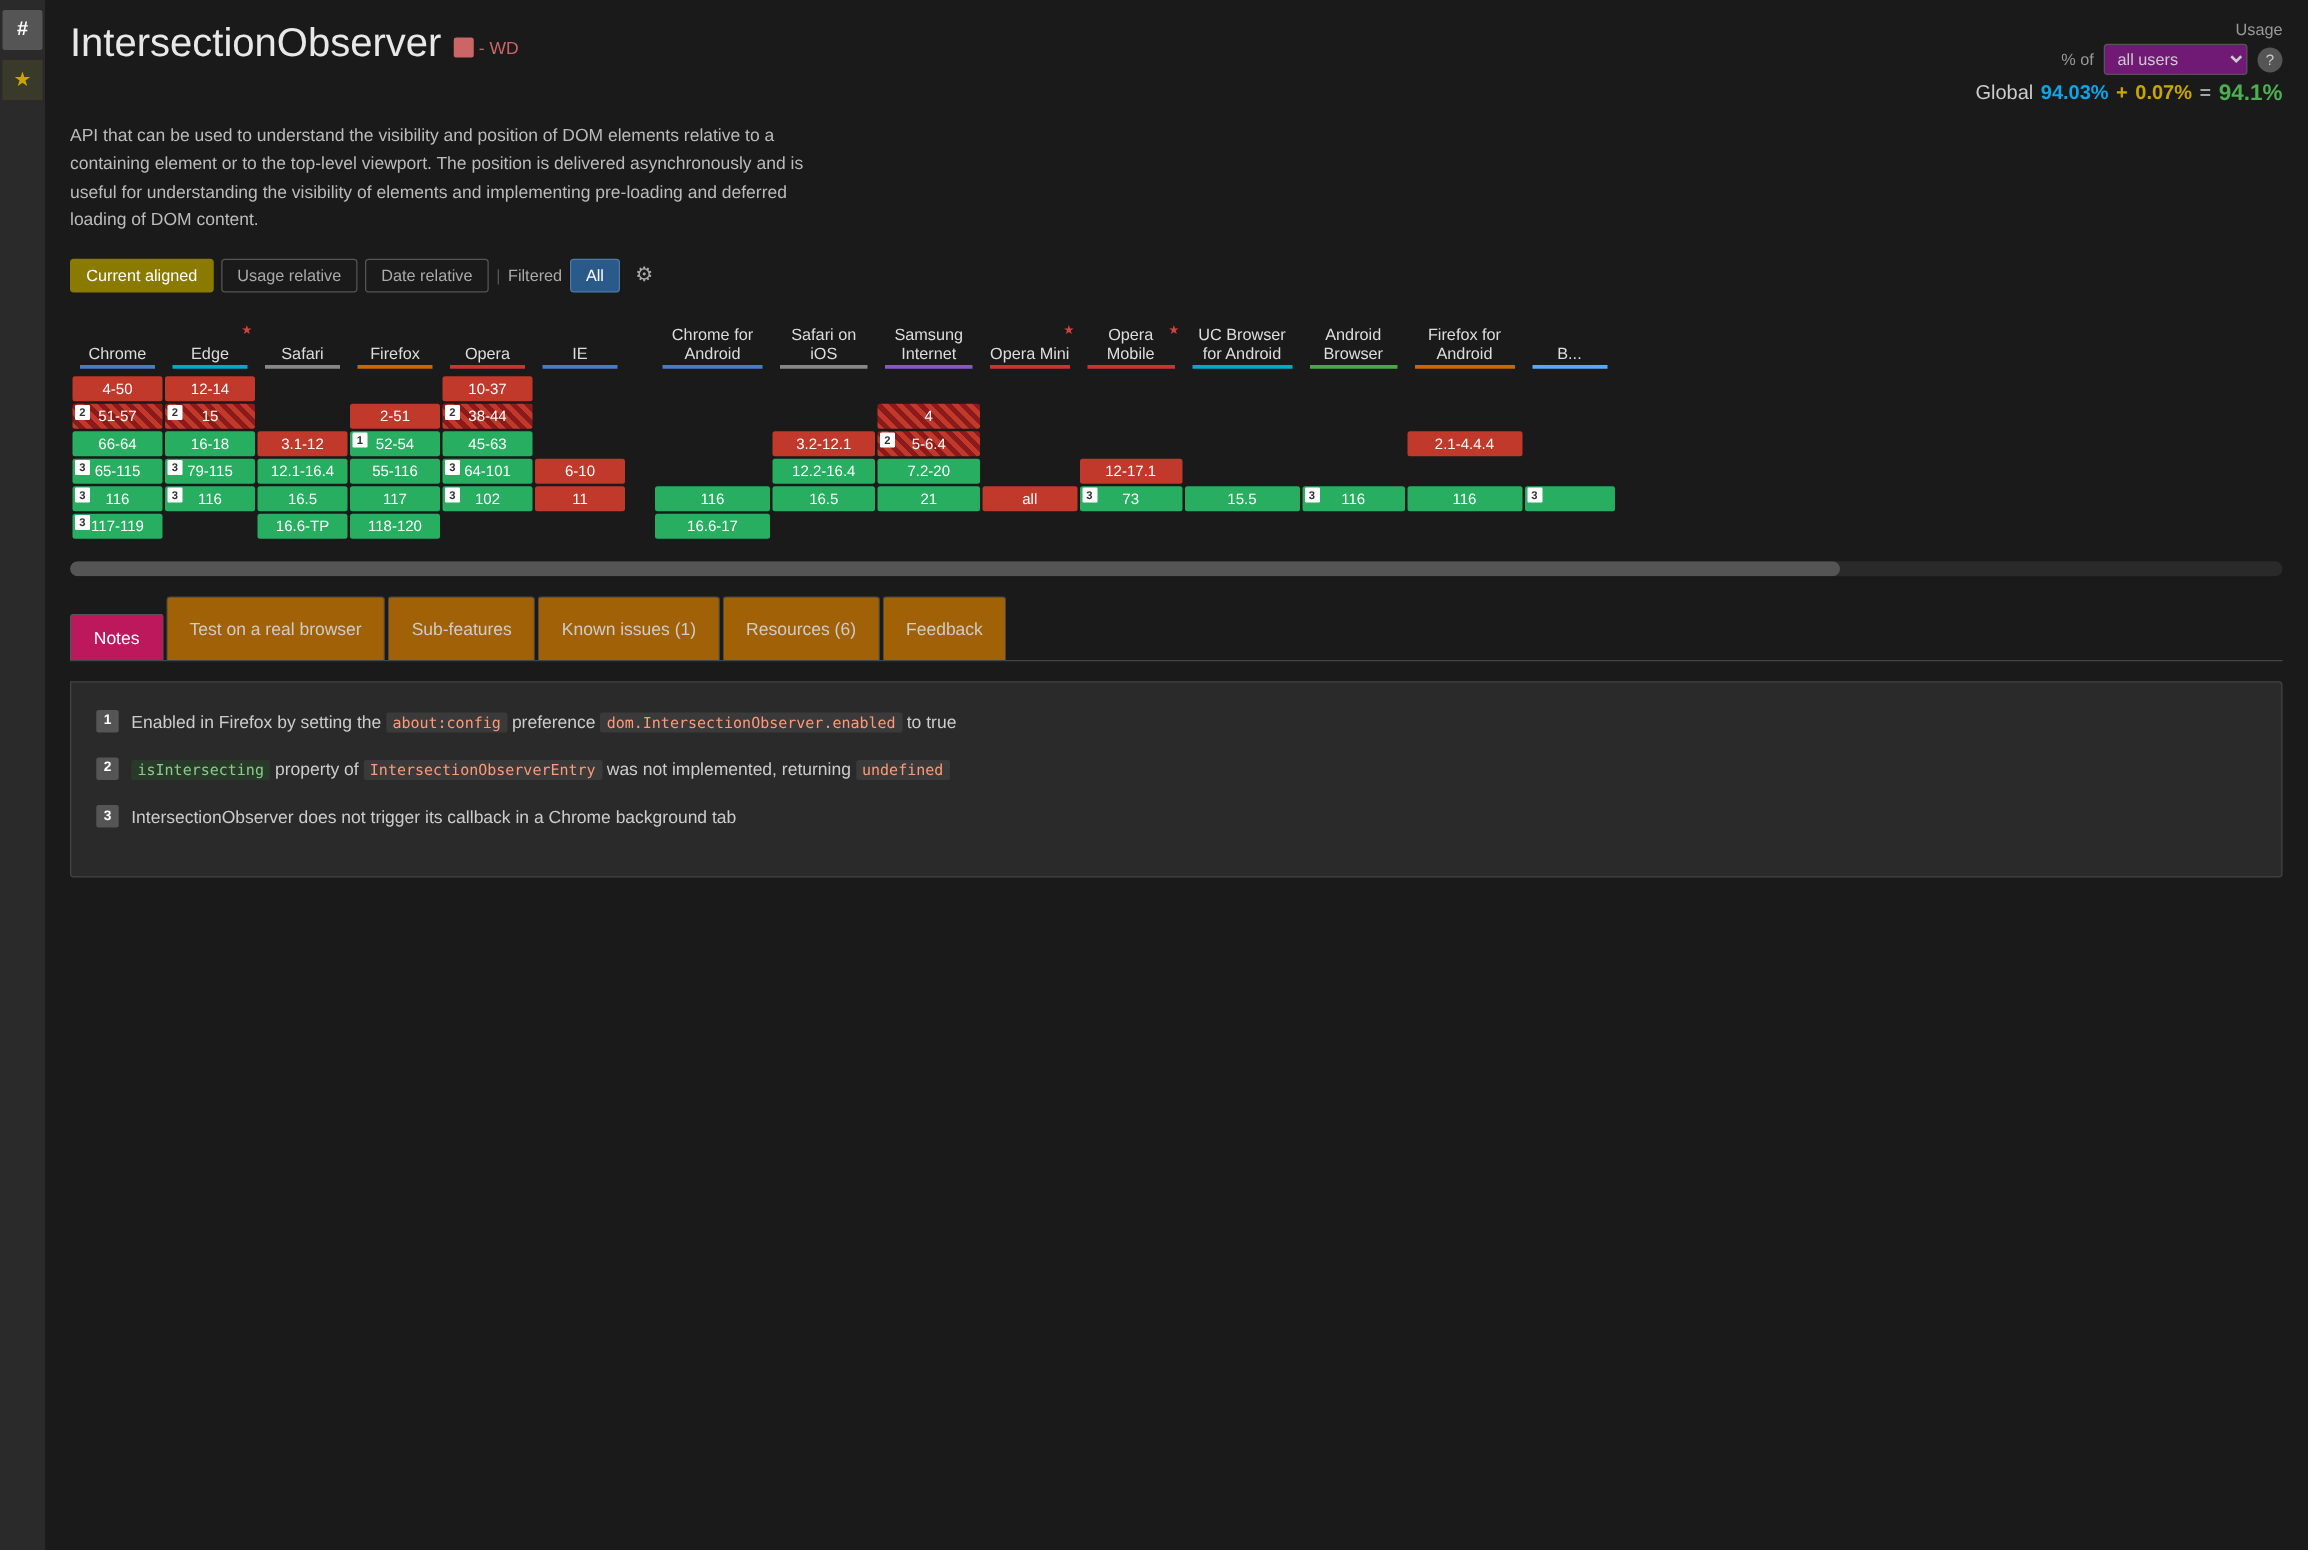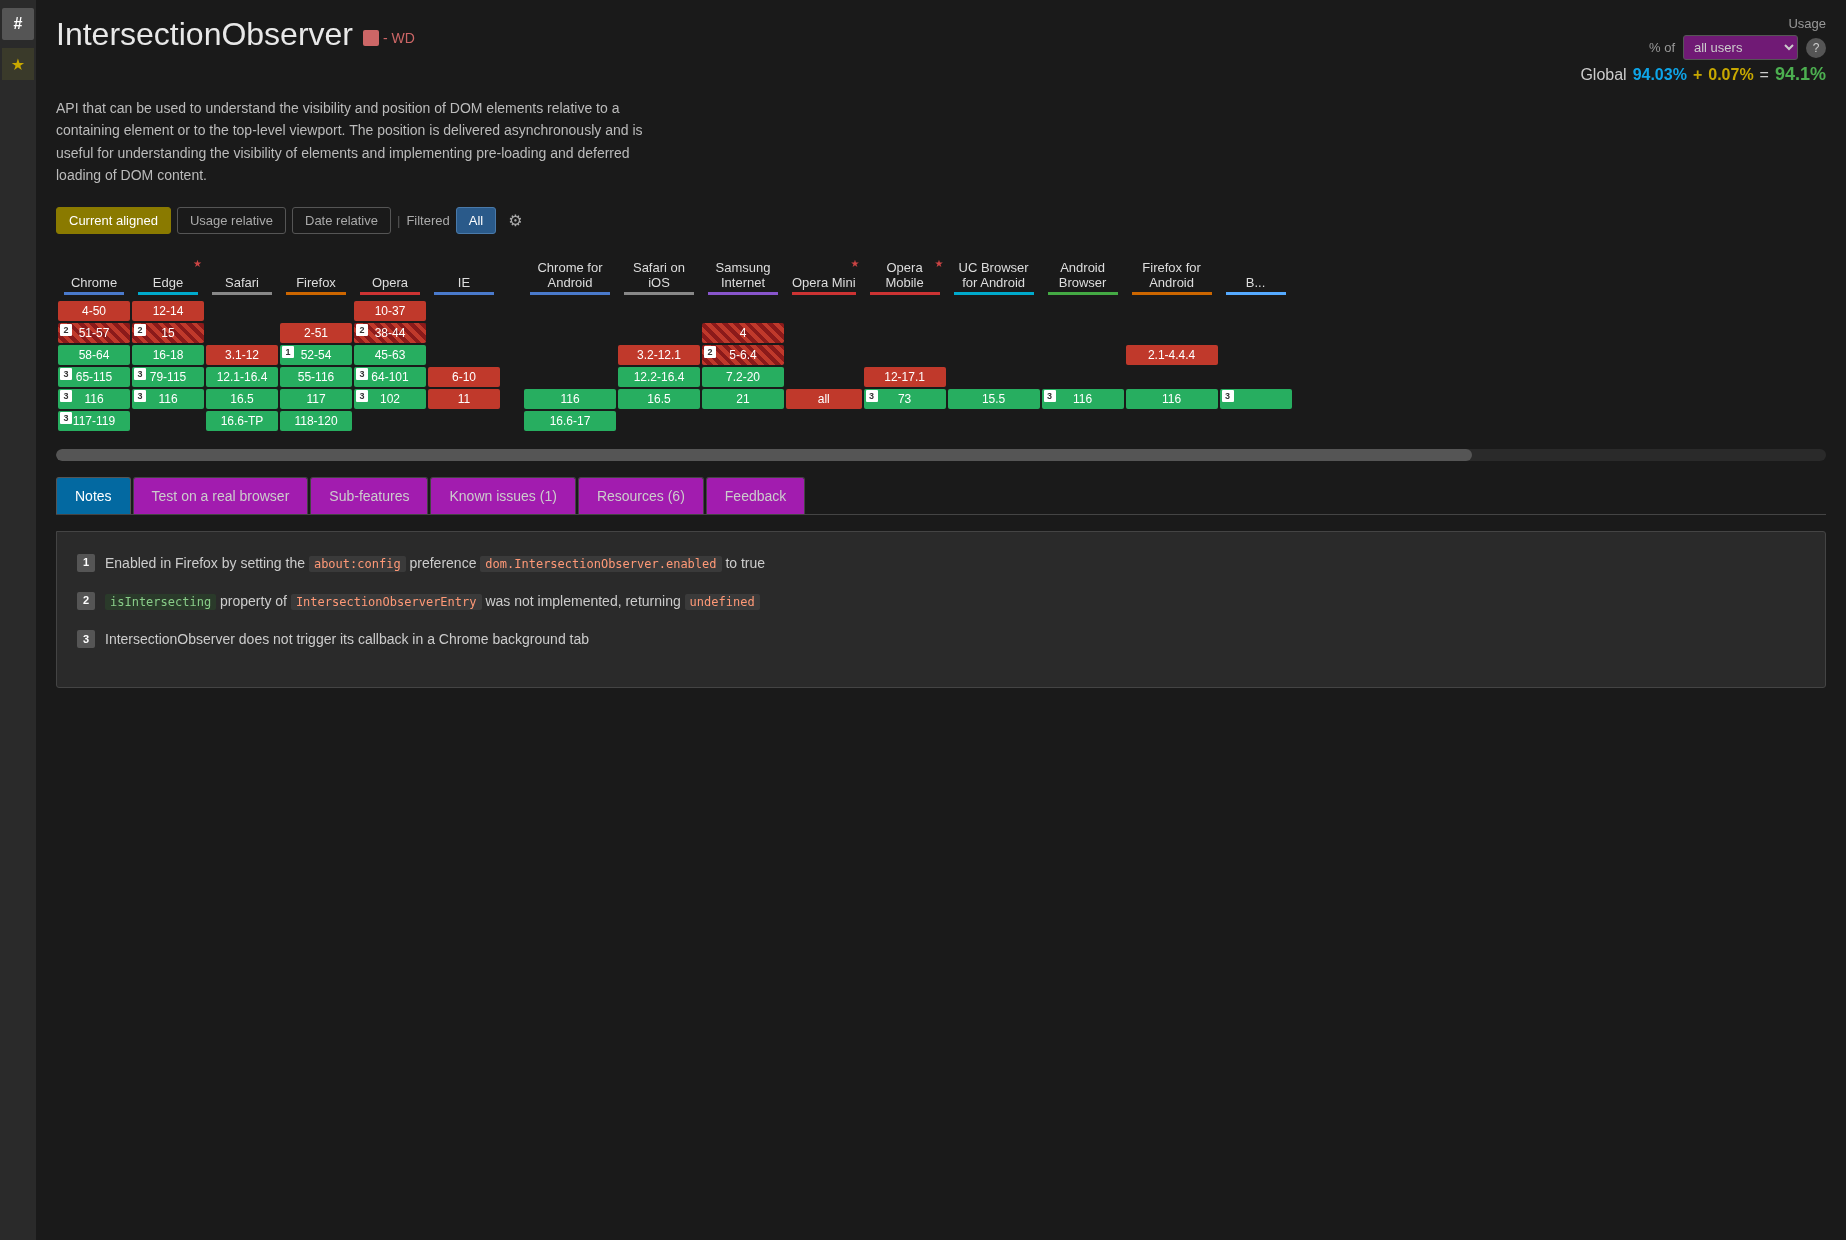--- a/index.html
+++ b/index.html
@@ -275,33 +275,34 @@
       width: 80%;
     }
     .tabs-row {
       display: flex;
       gap: 0;
       border-bottom: 1px solid #444;
       margin-bottom: 16px;
     }
     .tab-btn {
       padding: 10px 18px;
-      background: #a21caf;
+      background: #a16207;
       border: 1px solid #444;
       border-bottom: none;
       color: #ccc;
       font-size: 14px;
       cursor: pointer;
       border-radius: 3px 3px 0 0;
       margin-right: 2px;
     }
     .tab-btn.active {
-      background: #0369a1;
+      background: #be185d;
       color: #fff;
       border-color: #555;
+      margin-top: 14px;
     }
     .notes-panel {
       background: #2a2a2a;
       border: 1px solid #444;
       border-radius: 0 3px 3px 3px;
       padding: 20px;
     }
     .note-item {
       display: flex;
       align-items: flex-start;
@@ -539,21 +540,21 @@
               <td class="cell cell-empty"></td>
               <td class="cell cell-striped"><span>4</span></td>
               <td class="cell cell-empty"></td>
               <td class="cell cell-empty"></td>
               <td class="cell cell-empty"></td>
               <td class="cell cell-empty"></td>
               <td class="cell cell-empty"></td>
               <td class="cell cell-empty"></td>
             </tr>
             <tr>
-              <td class="cell cell-green"><span>58-64</span></td>
+              <td class="cell cell-green"><span>66-64</span></td>
               <td class="cell cell-green"><span>16-18</span></td>
               <td class="cell cell-red"><span>3.1-12</span></td>
               <td class="cell cell-green"><span class="note-badge">1</span><span>52-54</span></td>
               <td class="cell cell-green"><span>45-63</span></td>
               <td class="cell cell-empty"></td>
               <td style="width: 20px;"></td>
               <td class="cell cell-empty"></td>
               <td class="cell cell-red"><span>3.2-12.1</span></td>
               <td class="cell cell-striped"><span class="note-badge">2</span><span>5-6.4</span></td>
               <td class="cell cell-empty"></td>

